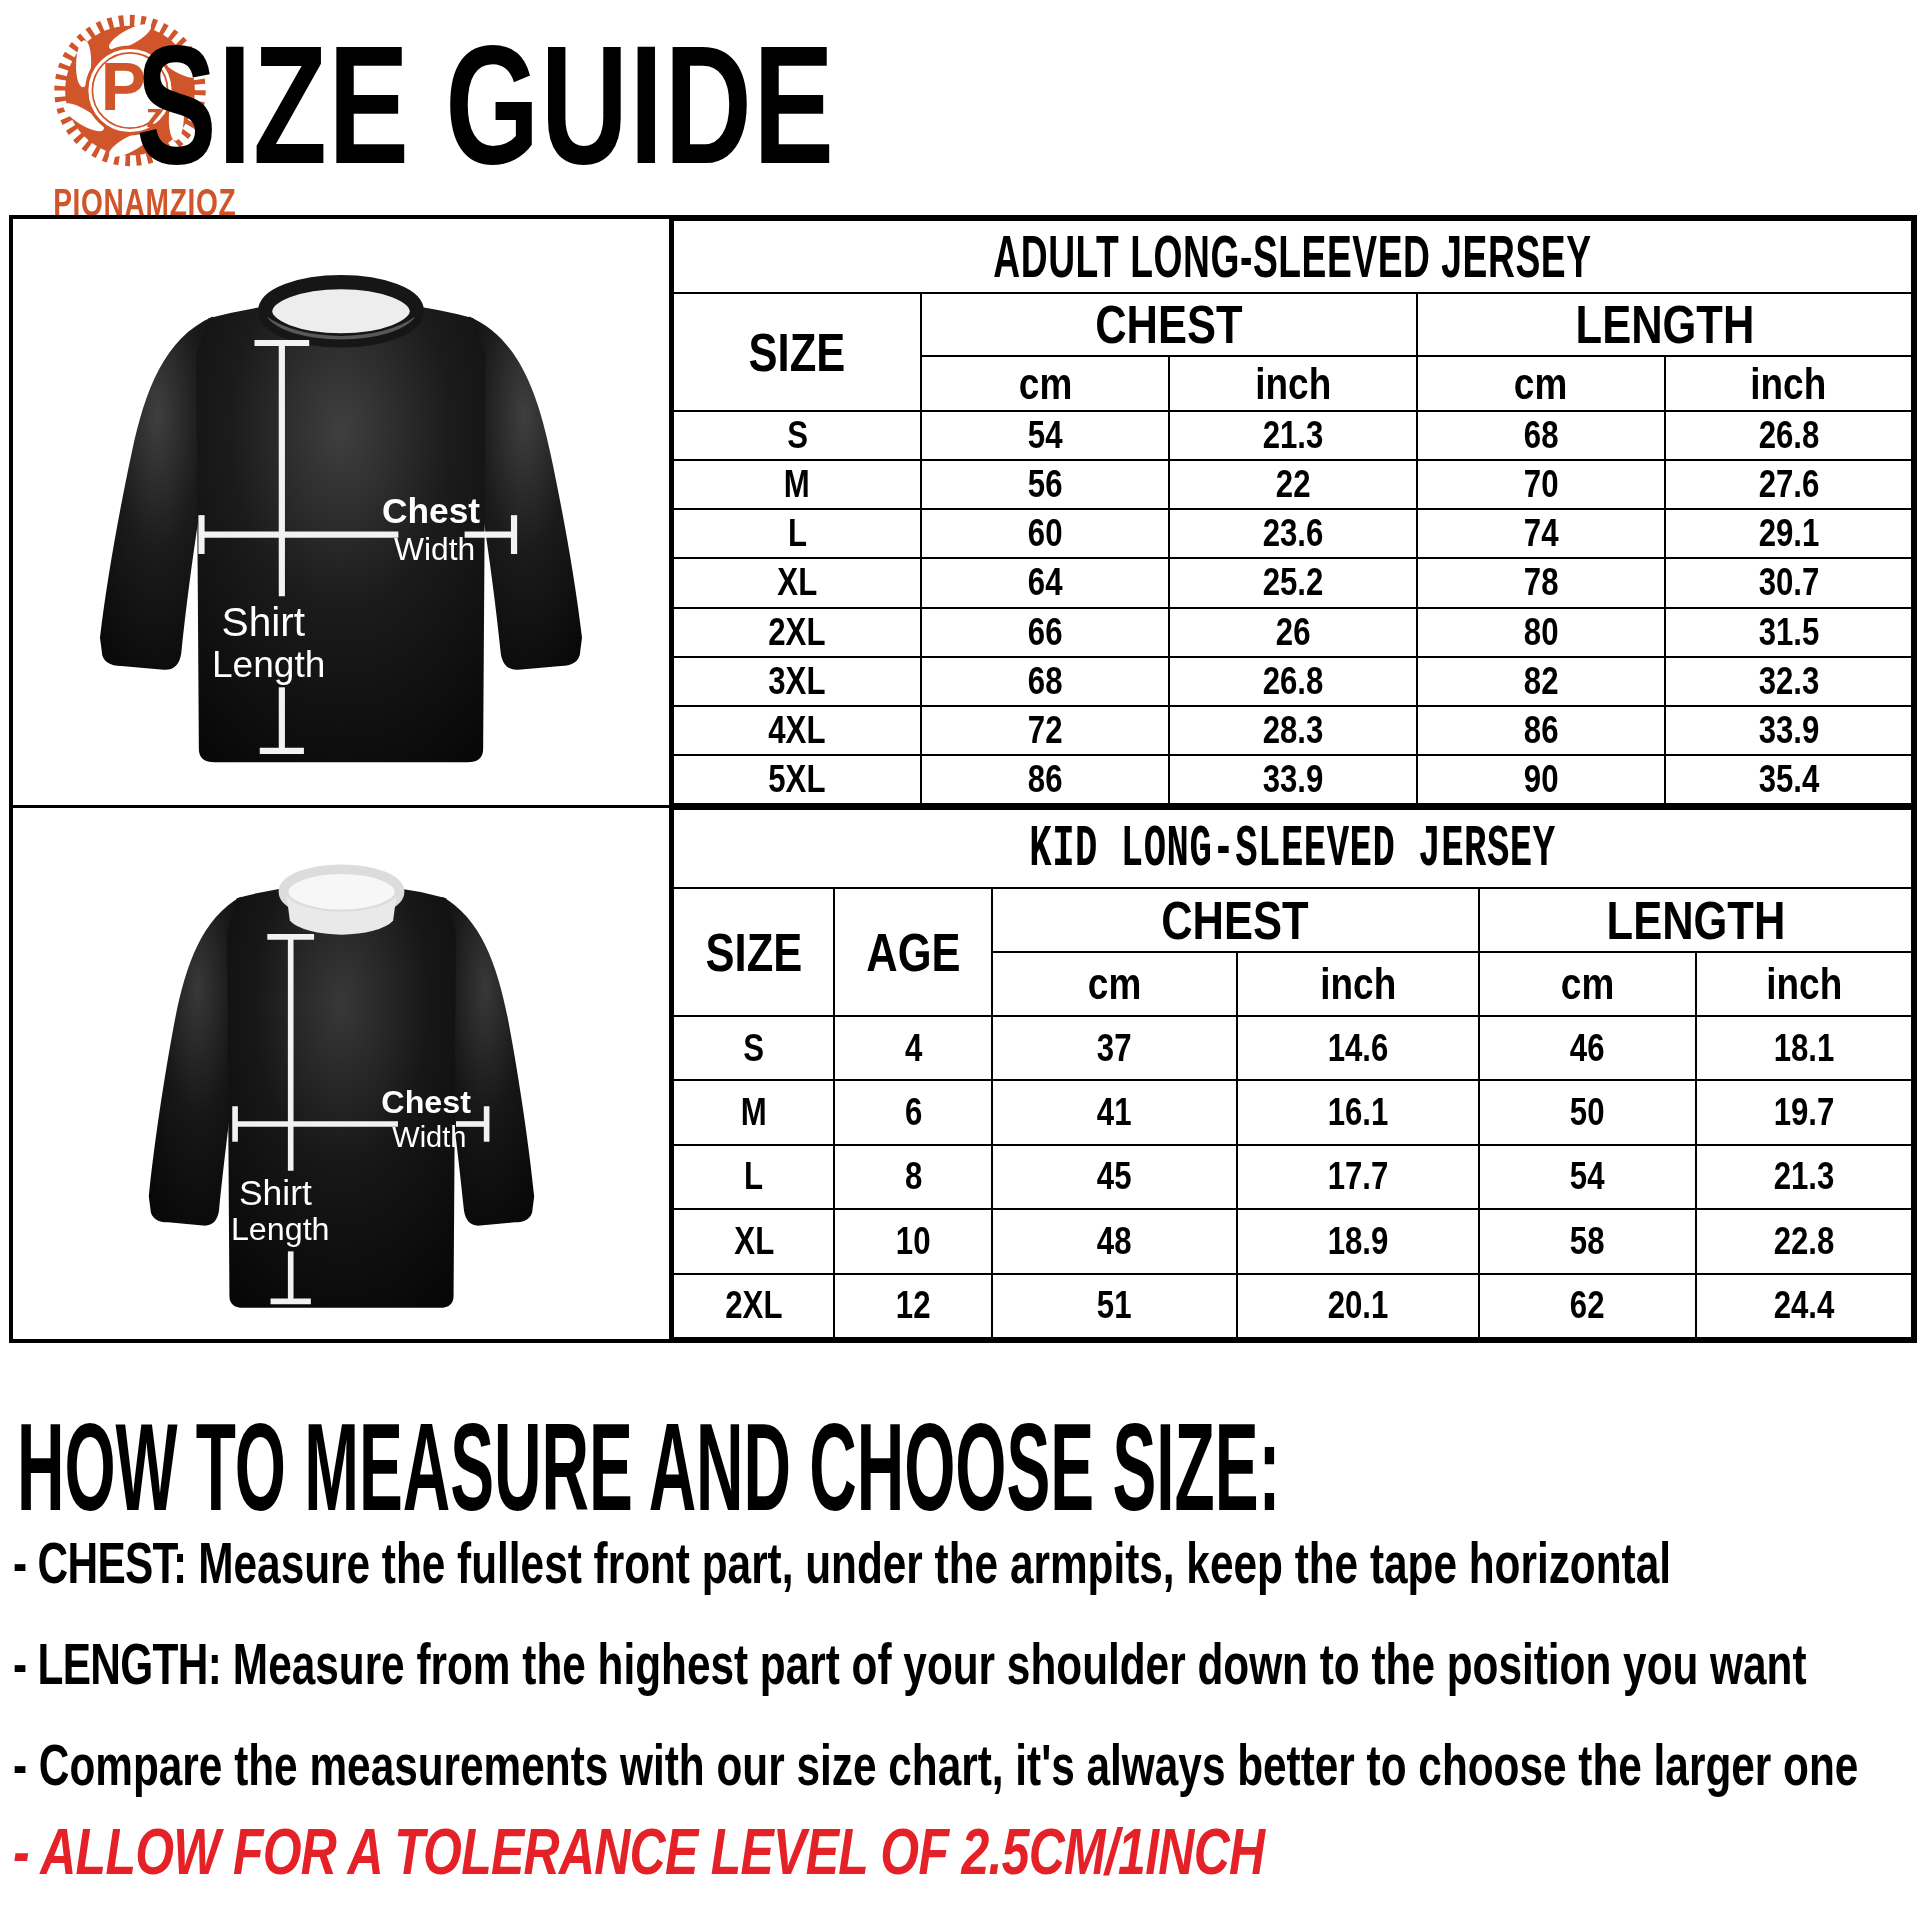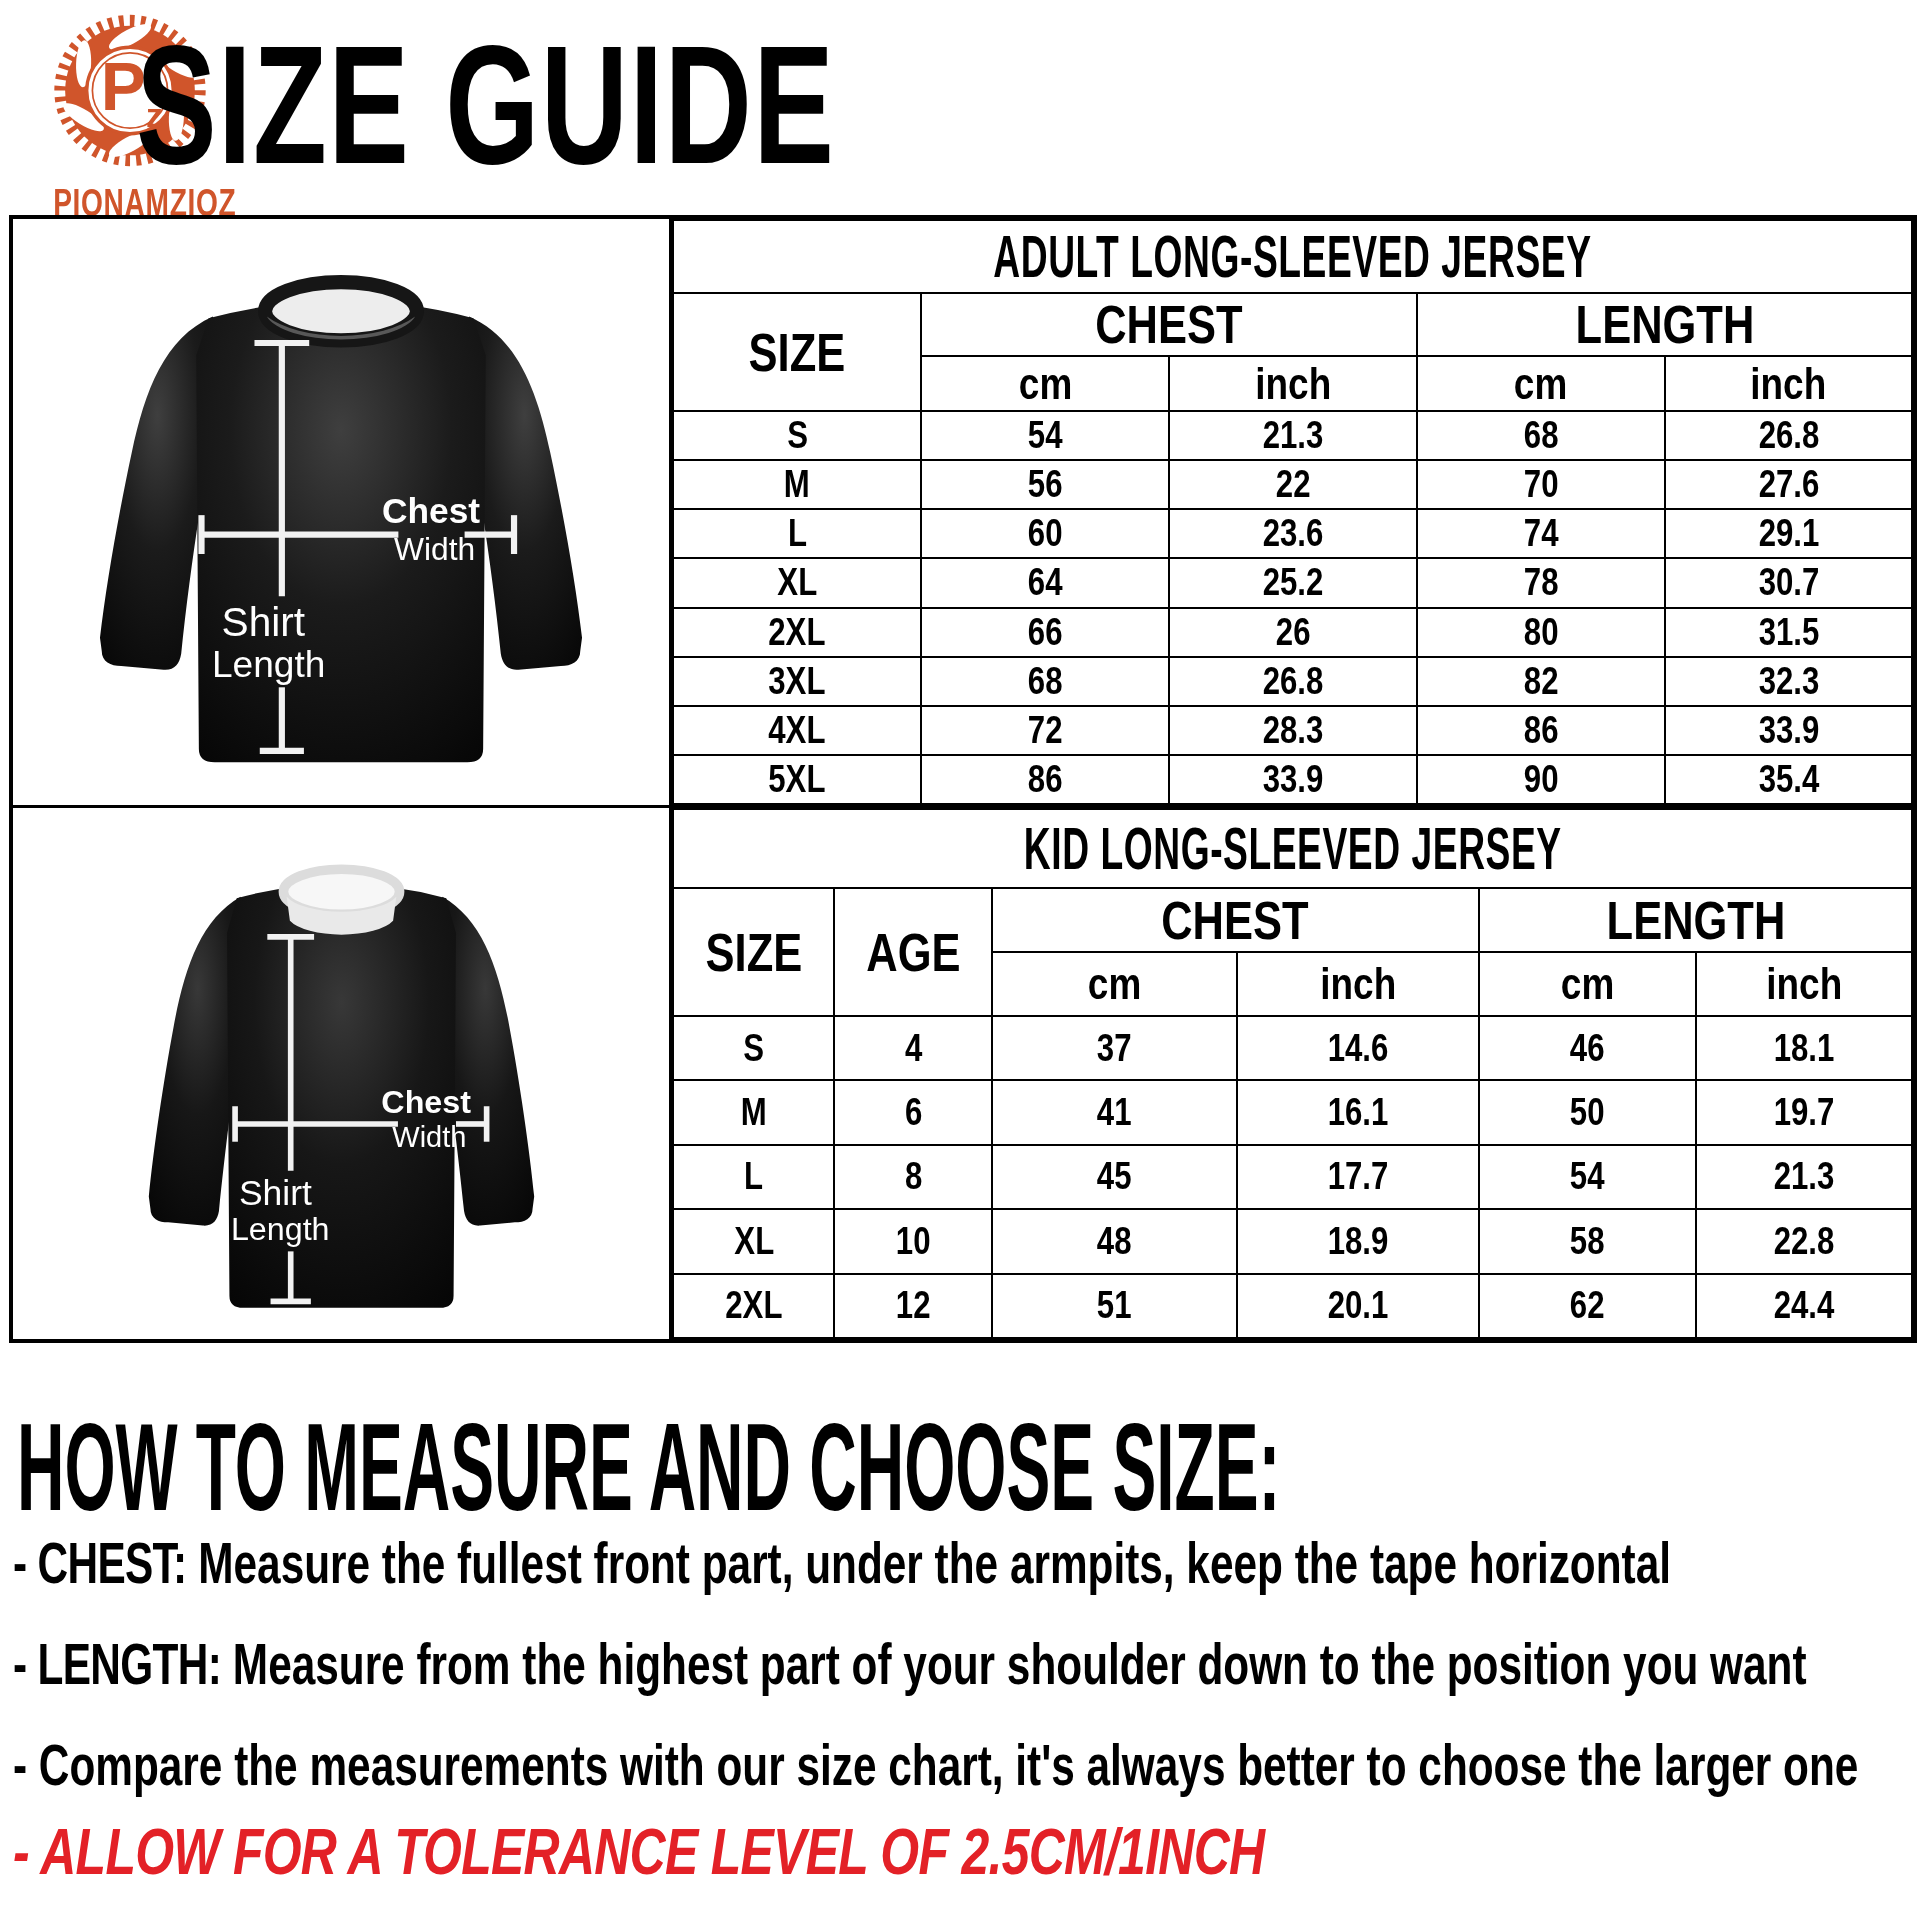--- a/index.html
+++ b/index.html
@@ -34,21 +34,21 @@
   td .impact{font-size:60px;letter-spacing:0.9px;}
   .hdr{display:inline-block;font-size:53px;font-weight:700;white-space:nowrap;
        transform:scaleX(0.82);transform-origin:center;}
   .hdr2{display:inline-block;font-size:45px;font-weight:700;white-space:nowrap;
         transform:scaleX(0.82);transform-origin:center;}
   .cell{display:inline-block;font-size:38px;font-weight:700;white-space:nowrap;
         transform:scaleX(0.82);transform-origin:center;}
   table.adult tr.t-title{height:73px;}
   table.adult tr.t-head1{height:58px;}
   table.adult tr.t-head2{height:55px;}
-  table.kid tr.t-title{height:79px;}
+  table.kid tr.t-title{height:79px;font-family:Liberation Mono, monospace;}
   table.kid tr.t-head1{height:64px;}
   table.kid tr.t-head2{height:64px;}
 
   
   .howto-heading{position:absolute;left:17px;top:1405px;}
   .howto-heading span{display:inline-block;font-size:124px;line-height:1;font-weight:800;
        white-space:nowrap;transform:scaleX(0.53);transform-origin:left center;}
   .howto-line{position:absolute;left:13px;white-space:nowrap;}
   .howto-line .inner{display:inline-block;transform:scaleX(0.73);transform-origin:left center;
        font-size:58px;line-height:1.1;}

